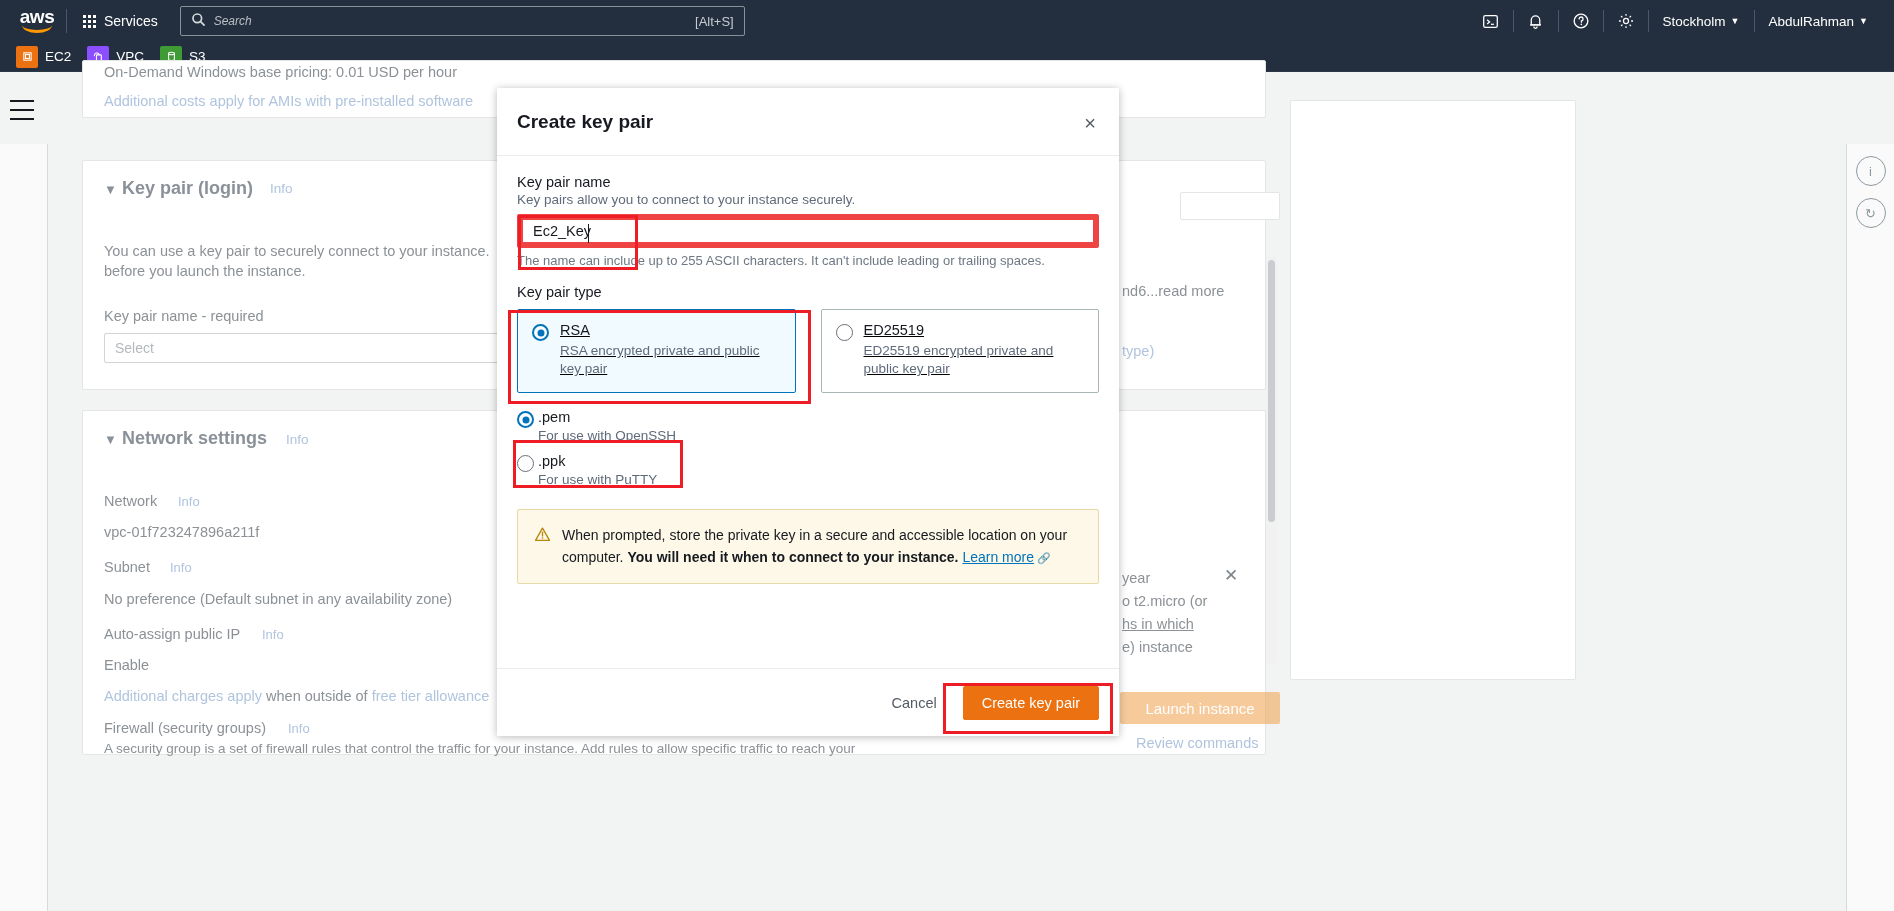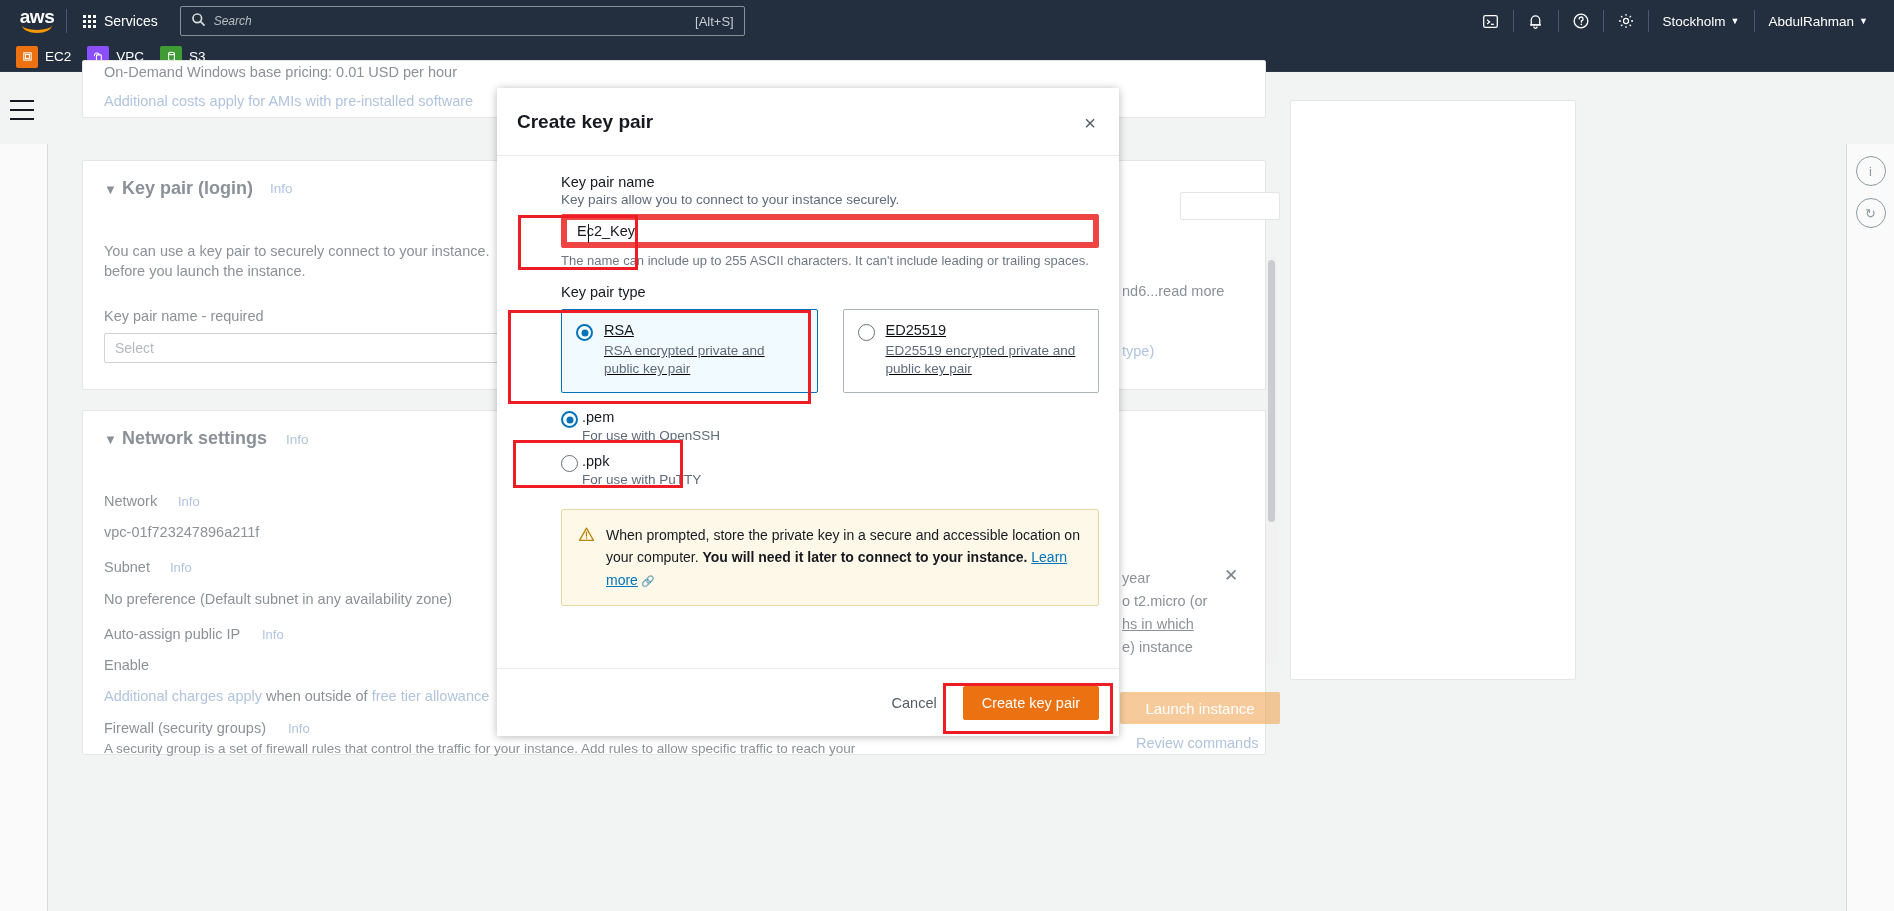--- a/index.html
+++ b/index.html
@@ -132,21 +132,21 @@
   .modal-head {
     height: 68px; display: flex; align-items: center; padding: 0 20px;
     border-bottom: 1px solid #e9ebed; position: relative; flex: 0 0 auto;
   }
   .modal-title { font-size: 19px; font-weight: 700; color: #16191f; }
   .modal-close {
     position: absolute; right: 16px; top: 22px; width: 26px; height: 26px;
     display: flex; align-items: center; justify-content: center;
     font-size: 20px; color: #545b64; cursor: pointer; line-height: 1;
   }
-  .modal-body { padding: 18px 20px 0; flex: 1 1 auto; overflow: hidden; margin-left: 44px; }
+  .modal-body { padding: 18px 20px 0; flex: 1 1 auto; overflow: hidden; }
   .modal-foot {
     height: 68px; border-top: 1px solid #e9ebed; display: flex;
     align-items: center; justify-content: flex-end; gap: 16px;
     padding: 0 20px; flex: 0 0 auto;
   }
 
   .fl { font-size: 14.5px; color: #16191f; font-weight: 400; }
   .fd { font-size: 13.5px; color: #5f6b7a; margin-top: 2px; }
   .fc { font-size: 13px; color: #6d7883; margin-top: 5px; }
 
@@ -445,21 +445,21 @@
       </div>
 
       <div class="alert">
         <span class="warn-tri">
           <svg width="17" height="17" viewBox="0 0 18 18" fill="none" stroke="#b8860b" stroke-width="1.4" stroke-linejoin="round">
             <path d="M9 2.2 L16.4 15.2 L1.6 15.2 Z"></path>
             <line x1="9" y1="6.6" x2="9" y2="10.6" stroke-linecap="round"></line>
             <circle cx="9" cy="12.8" r="0.85" fill="#b8860b" stroke="none"></circle>
           </svg>
         </span>
-        <span class="txt"><span>When prompted, store the private key in a secure and accessible location on your computer. </span><b>You will need it later to connect to your instance.</b> <a href="#"><span>Learn more</span></a><span class="ext">&nbsp;🔗</span></span>
+        <span class="txt"><span>When prompted, store the private key in a secure and accessible location on your computer. </span><b>You will need it when to connect to your instance.</b> <a href="#"><span>Learn more</span></a><span class="ext">&nbsp;🔗</span></span>
       </div>
 
     </div>
 
     <div class="modal-foot">
       <button class="btn-link">Cancel</button>
       <button class="btn-primary">Create key pair</button>
     </div>
   </div>
 

